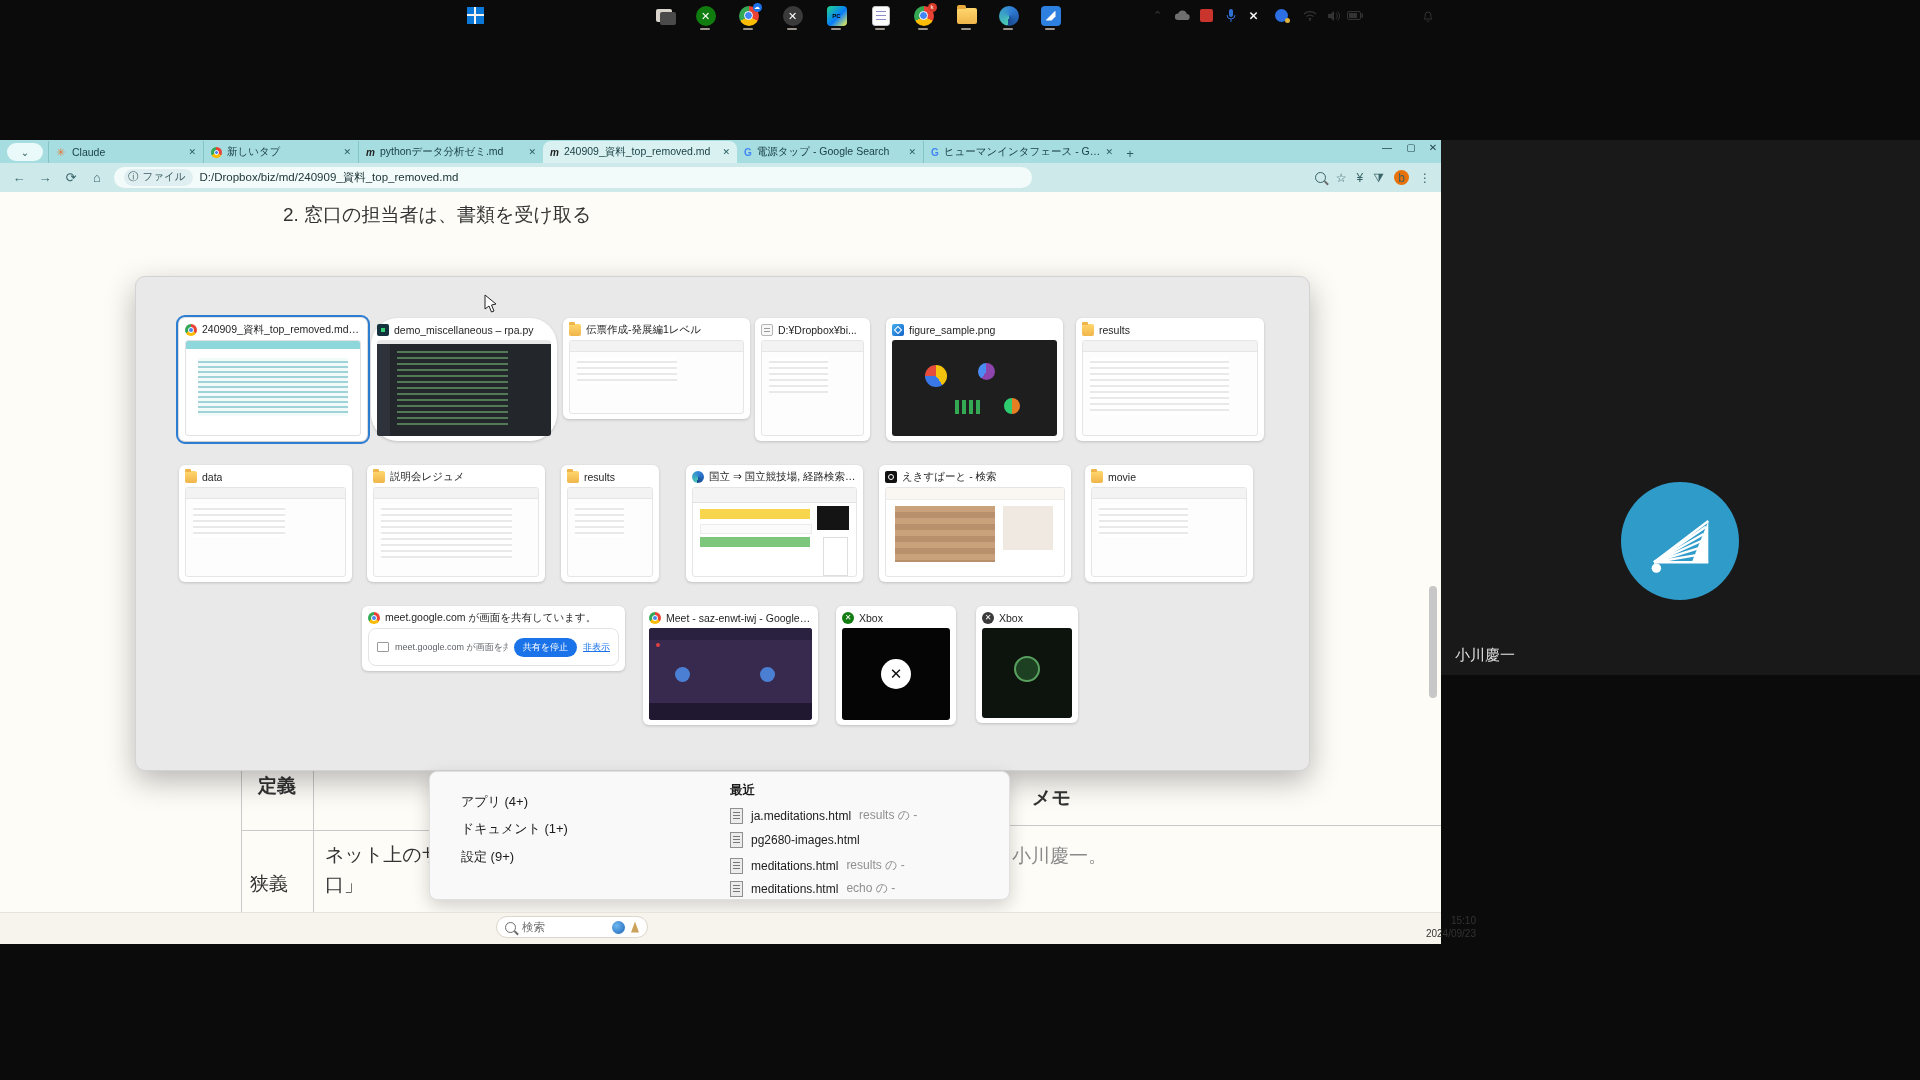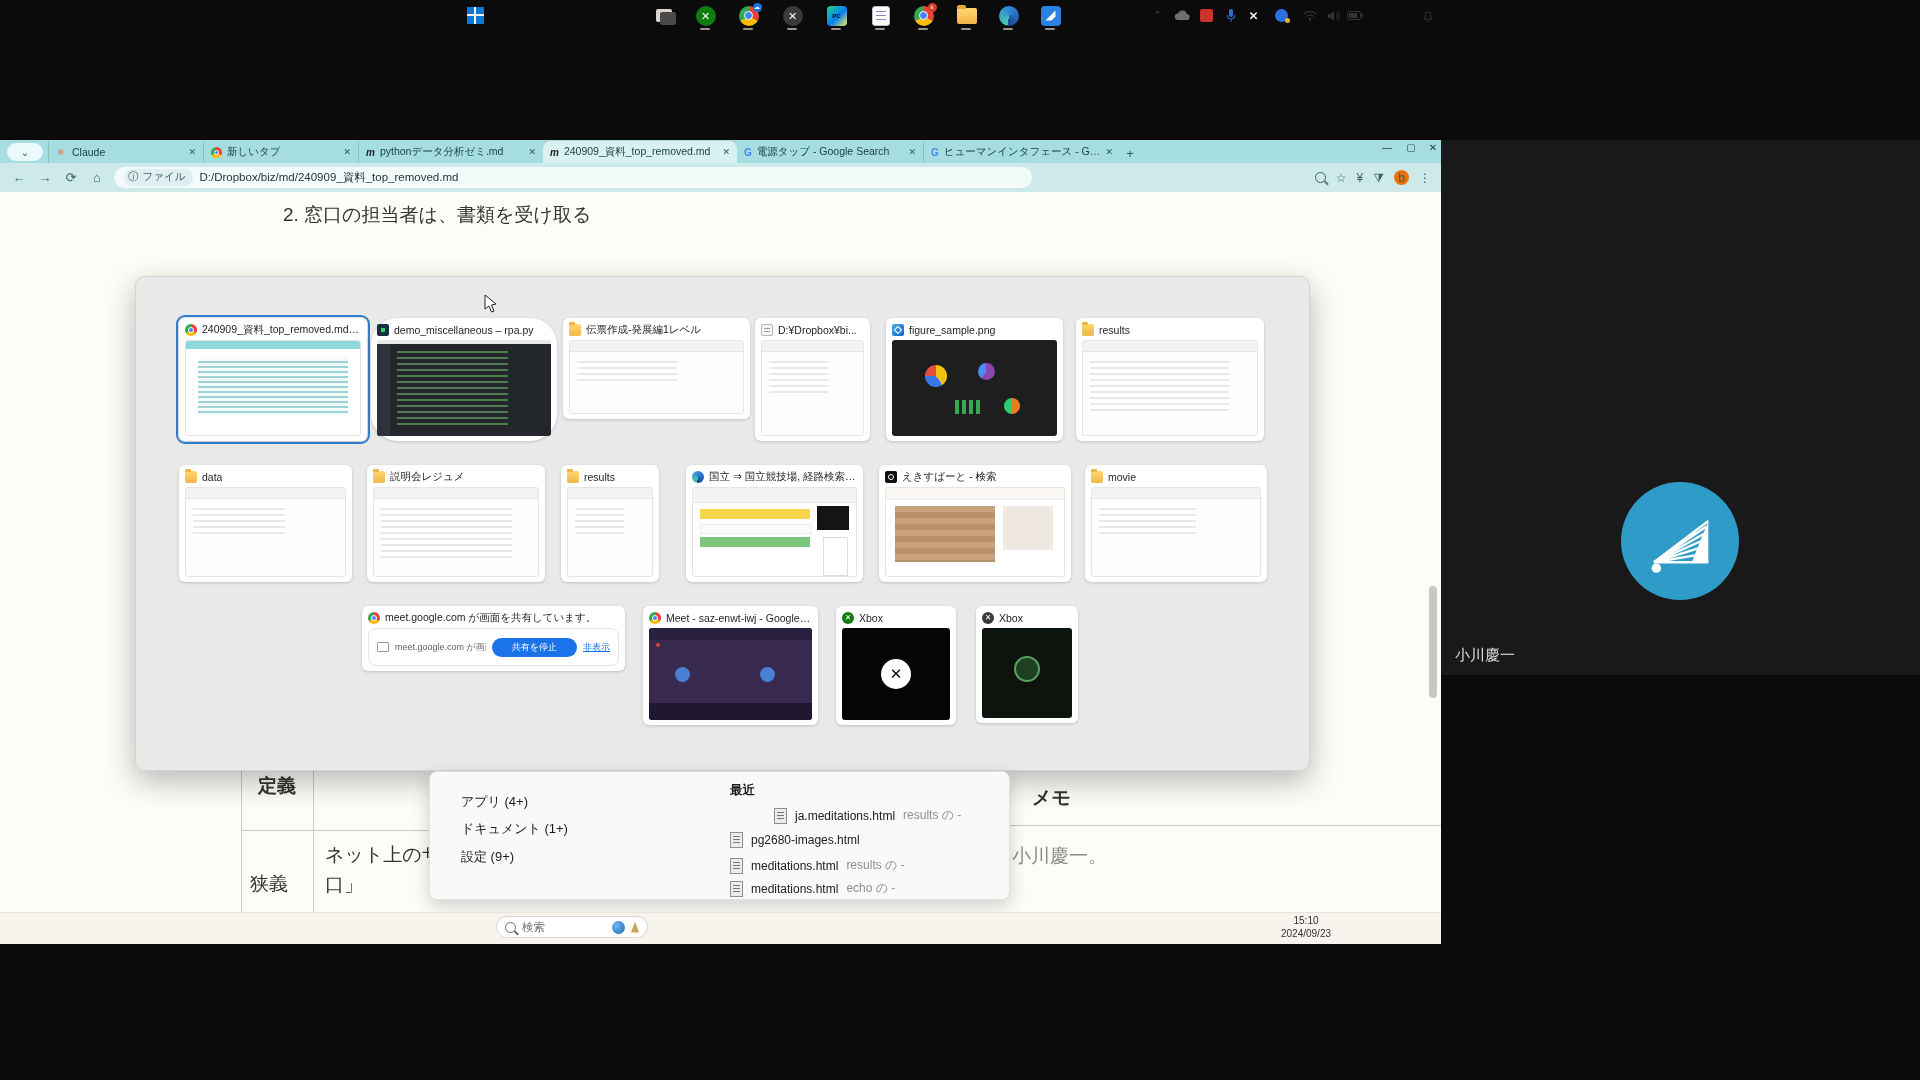--- a/index.html
+++ b/index.html
@@ -92,21 +92,21 @@
   .t-route .r6{left:80%;top:56%;width:14%;height:42%;background:#fff;border:1px solid #dedede;}
   .t-tan{background:#fff;border:1px solid #e5e5e5;}
   .t-tan .a1{left:0;top:0;right:0;height:13%;background:#faf7f2;border-bottom:1px solid #eee;}
   .t-tan .a2{left:5%;top:20%;width:56%;height:64%;
     background:repeating-linear-gradient(#c9a27b 0 6px,#b8916c 6px 12px);}
   .t-tan .a3{left:66%;top:20%;width:28%;height:50%;background:#efe9e1;}
   .t-banner{background:#fff;border:1px solid #e4e4e4;border-radius:8px;display:flex;align-items:center;
     gap:6px;padding:0 8px;}
   .t-banner .bmon{width:10px;height:8px;border:1px solid #9a9a9a;border-radius:1px;flex:0 0 auto;}
   .t-banner .btxt{font-size:9px;color:#5f6368;white-space:nowrap;overflow:hidden;}
-  .t-banner .bstop{background:#1a73e8;color:#fff;border-radius:10px;padding:3px 20px;font-size:9px;white-space:nowrap;}
+  .t-banner .bstop{background:#1a73e8;color:#fff;border-radius:10px;padding:3px 9px;font-size:9px;white-space:nowrap;}
   .t-banner .bhide{color:#1a73e8;font-size:9px;text-decoration:underline;white-space:nowrap;}
   .t-meetvid{background:#382a4e;}
   .t-meetvid .m1{left:0;top:0;right:0;height:13%;background:#2a2040;}
   .t-meetvid .m2{left:16%;top:42%;width:15px;height:15px;border-radius:50%;background:#4a7fd4;}
   .t-meetvid .m3{left:68%;top:42%;width:15px;height:15px;border-radius:50%;background:#4a7fd4;}
   .t-meetvid .m4{left:0;right:0;bottom:0;height:18%;background:#201830;}
   .t-meetvid .m5{left:4%;top:16%;width:4px;height:4px;border-radius:50%;background:#e04040;}
   .t-xboxb{background:#050505;}
   .t-xboxb .xc{left:50%;top:50%;width:30px;height:30px;margin:-15px 0 0 -15px;border-radius:50%;background:#fff;}
   .t-xboxb .xc::after{content:"✕";position:absolute;inset:0;text-align:center;line-height:30px;font-size:15px;color:#0a0a0a;font-weight:bold;}
@@ -150,21 +150,21 @@
   .notepad{width:18px;height:20px;background:#fdfdfd;border:1px solid #c2c2c2;border-radius:3px;position:relative;box-sizing:border-box;}
   .notepad::after{content:"";position:absolute;left:3px;right:3px;top:4px;height:9px;
     background:repeating-linear-gradient(#8c8cc9 0 1px,transparent 1px 4px);}
   .folderapp{width:20px;height:16px;background:linear-gradient(#ffd76e,#f0b54a);border-radius:2px;position:relative;}
   .folderapp::before{content:"";position:absolute;left:0;top:-3px;width:9px;height:4px;background:#e8a93c;border-radius:2px 2px 0 0;}
   .edgeapp{width:20px;height:20px;border-radius:50%;background:conic-gradient(from 190deg,#49c9b5,#2f7cd6 55%,#17498f);}
   .bluearrow{width:20px;height:20px;border-radius:4px;background:#2d7fe0;position:relative;}
   .bluearrow::after{content:"";position:absolute;left:5px;top:5px;width:10px;height:10px;
     background:#fff;clip-path:polygon(0 100%,100% 0,100% 60%,60% 100%);}
   .trayglyph{font-size:11px;color:#3c3c3c;}
-  .clock{position:absolute;left:1278px;top:914px;width:56px;text-align:center;font-size:10px;color:#333;line-height:13px;}
+  .clock{position:absolute;left:1420px;top:914px;width:56px;text-align:right;font-size:10px;color:#333;line-height:13px;}
   
   .vtile{position:absolute;left:1441px;top:140px;width:479px;height:535px;background:#191919;}
   .pname{position:absolute;left:14px;bottom:10px;font-size:15px;color:#e3e3e3;}
   .scrollthumb{position:absolute;left:1429px;top:586px;width:8px;height:112px;background:#c7c7c7;border-radius:4px;}
   .cursor{position:absolute;left:484px;top:294px;}
 </style>
 </head>
 <body>
 
 <div class="tabbar">
@@ -337,21 +337,21 @@
   <div class="chead">
       <span class="ic ic-expert"></span>
     <span class="ctitle">えきすぱーと - 検索</span>
     </div>
   <div class="thumb t-tan">
       <i class="a1"></i>
       <i class="a2"></i>
       <i class="a3"></i>
     </div>
 </div>
-<div class="card" style="left:1085px;top:465px;width:182px;height:117px;">
+<div class="card" style="left:1085px;top:465px;width:168px;height:117px;">
   <div class="chead">
       <span class="ic ic-folder"></span>
     <span class="ctitle">movie</span>
     </div>
   <div class="thumb t-win"></div>
 </div>
 
 <div class="card" style="left:362px;top:606px;width:263px;height:65px;">
   <div class="chead">
       <span class="ic ic-chrome"></span>
@@ -394,21 +394,21 @@
   <div class="thumb t-xboxg2">
       <i class="gc"></i>
     </div>
 </div>
 
 <div class="flyout">
   <div class="fcat" style="top:21px;">アプリ (4+)</div>
   <div class="fcat" style="top:48px;">ドキュメント (1+)</div>
   <div class="fcat" style="top:76px;">設定 (9+)</div>
   <div class="fhdr">最近</div>
-  <div class="fitem" style="top:35px;margin-left:44px;">
+  <div class="fitem" style="top:35px;">
     <span class="ficon"></span>
     <span>ja.meditations.html</span>
       <span class="fdetail">results の -</span>
   </div>
   <div class="fitem" style="top:60px;">
     <span class="ficon"></span>
     <span>pg2680-images.html</span>
       <span class="fdetail"></span>
   </div>
   <div class="fitem" style="top:85px;">

